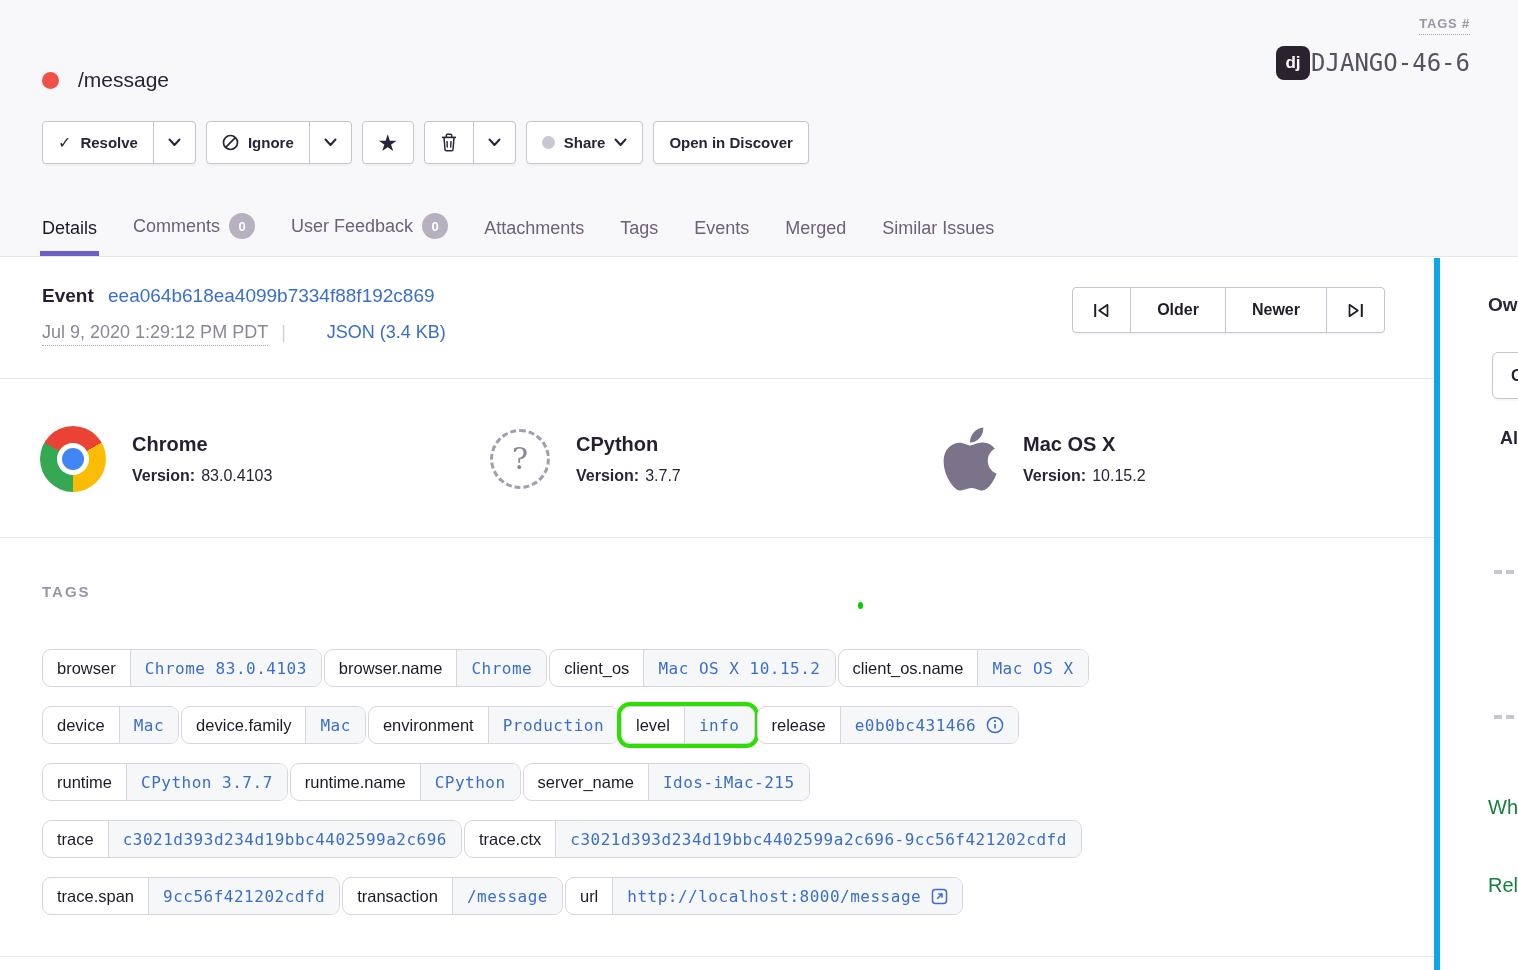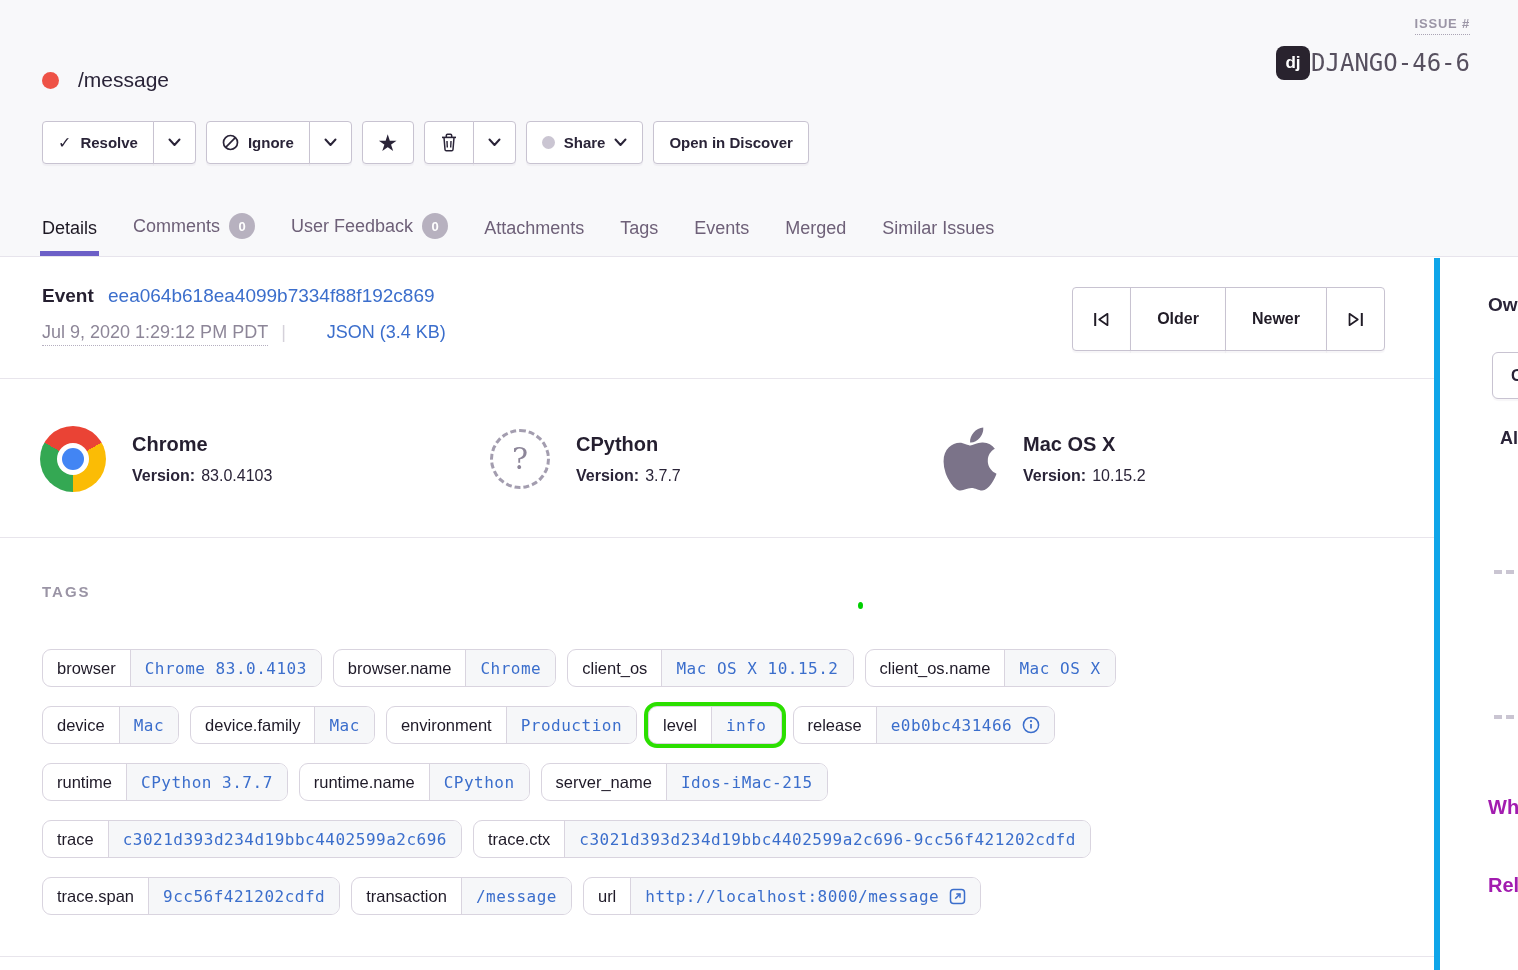--- a/index.html
+++ b/index.html
@@ -41,21 +41,21 @@
 
   
   .event-bar { position:absolute; left:0; top:258px; width:1434px; height:121px; background:#fff; border-bottom:1px solid #e8e5ec; }
   .event-title { position:absolute; left:42px; top:27px; font-size:19px; }
   .event-title .lbl { font-weight:700; color:#251f30; }
   .event-title .eid { color:#3b6ecc; margin-left:9px; cursor:pointer; }
   .event-meta { position:absolute; left:42px; top:64px; font-size:18px; color:#8d8698; display:flex; align-items:baseline; }
   .event-meta .ts { border-bottom:1px dotted #b5afc0; padding-bottom:2px; }
   .event-meta .sep { color:#d5d1da; margin:0 13px; }
   .event-meta .json-link { color:#3b6ecc; cursor:pointer;margin-left:28px; }
-  .pager { position:absolute; right:49px; top:29px; display:flex; height:64px; }
+  .pager { position:absolute; right:49px; top:29px; display:flex; height:46px; }
   .pbtn { border:1px solid #c8c3d1; background:#fff; margin-left:-1px; display:flex; align-items:center; justify-content:center;
           font-weight:700; font-size:16px; color:#211c27; cursor:pointer; box-shadow:0 2px 1px rgba(40,20,70,0.04); }
   .pbtn.txt { padding:0 26px; }
   .pbtn.ico { padding:0 20px; }
   .pbtn:first-child { border-radius:4px 0 0 4px; margin-left:0; }
   .pbtn:last-child { border-radius:0 4px 4px 0; }
 
   
   .contexts { position:absolute; left:0; top:380px; width:1434px; height:158px; background:#fff; border-bottom:1px solid #e8e5ec; }
   .ctx { position:absolute; top:0; height:100%; display:flex; align-items:center; gap:26px; }
@@ -69,21 +69,21 @@
   .chrome-center { position:absolute; inset:5px; background:#4285f4; border-radius:50%; }
   .q-circle { width:60px; height:60px; border:3px dashed #a39daf; border-radius:50%; display:flex; align-items:center; justify-content:center;
               color:#8d8699; font-size:30px; font-family:"DejaVu Serif", serif; flex:none; }
   .apple-svg { flex:none; }
 
   
   .tags-section { position:absolute; left:0; top:539px; width:1434px; height:418px; background:#fff; }
   .tags-heading { position:absolute; left:42px; top:44px; font-size:15px; font-weight:700; letter-spacing:2px; color:#9a94a5; }
   .green-dot { position:absolute; left:858px; top:63px; width:5px; height:7px; border-radius:50%; background:#00cf00; }
   .tag-rows { position:absolute; left:42px; top:110px; }
-  .tag-row { display:flex; gap:11px; margin-bottom:19px; }
+  .tag-row { display:flex; gap:2px; margin-bottom:19px; }
   .pill { display:inline-flex; align-items:stretch; height:38px; border:1px solid #d9d4df; border-radius:9px; background:#fff; cursor:pointer; }
   .pill .k { display:flex; align-items:center; padding:0 14px; font-size:16.5px; color:#1f1a28; white-space:nowrap; }
   .pill .v { display:flex; align-items:center; gap:10px; padding:0 14px; border-left:1px solid #d9d4df; background:#f6f7f9;
              border-radius:0 8px 8px 0; font-family:"DejaVu Sans Mono", monospace; font-size:16px; letter-spacing:0.5px;
              color:#3b6ecc; white-space:nowrap; }
   .pill.highlight { outline:4px solid #2bdf00; outline-offset:0; }
   .bottom-divider { position:absolute; left:0; top:956px; width:1434px; height:1px; background:#e8e5ec; }
 
   
   .sidebar { position:absolute; left:1434px; top:258px; width:84px; height:712px; background:#fff; border-left:6px solid #0ea5e9; }
@@ -93,39 +93,39 @@
             box-shadow:0 2px 1px rgba(40,20,70,0.04); cursor:pointer; }
   .sb-all { position:absolute; left:48px; top:170px; font-size:18px; font-weight:700; color:#2a2438; white-space:nowrap;margin-left:12px; }
   .sb-cap { position:absolute; font-size:13px; font-weight:700; letter-spacing:1px; color:#9a94a5; white-space:nowrap;margin-left:48px; }
   .sb-cap.c1 { left:50px; top:217px; }
   .sb-cap.c2 { left:50px; top:350px; }
   .sb-cap.c3 { left:50px; top:493px; }
   .sb-cap.c4 { left:50px; top:677px; }
   .sb-dash { position:absolute; width:44px; border-top:4px dashed #cac5d2; }
   .sb-dash.d1 { left:54px; top:312px; }
   .sb-dash.d2 { left:54px; top:457px; }
-  .sb-text { position:absolute; font-size:20px; font-weight:700; color:#a21caf; white-space:nowrap; }
+  .sb-text { position:absolute; font-size:20px; font-weight:400; color:#15803d; white-space:nowrap; }
   .sb-text.t1 { left:48px; top:538px; }
   .sb-text.t2 { left:48px; top:616px; }
   svg { display:block; }
 </style>
 </head>
 <body>
 
 <div class="page">
 
   <header class="topbar">
 
     <div class="culprit-row">
       <span class="err-dot"></span>
       <span class="culprit">/message</span>
     </div>
 
     <div class="issue-block">
-      <span class="issue-label">ISSUE #</span>
+      <span class="issue-label">TAGS #</span>
       <div class="short-id-row">
         <span class="dj-icon">dj</span>
         <span class="short-id">DJANGO-46-6</span>
       </div>
     </div>
 
     <div class="actions">
       <div class="btn-group">
         <button class="btn">
           <span class="check-glyph">✓</span>

